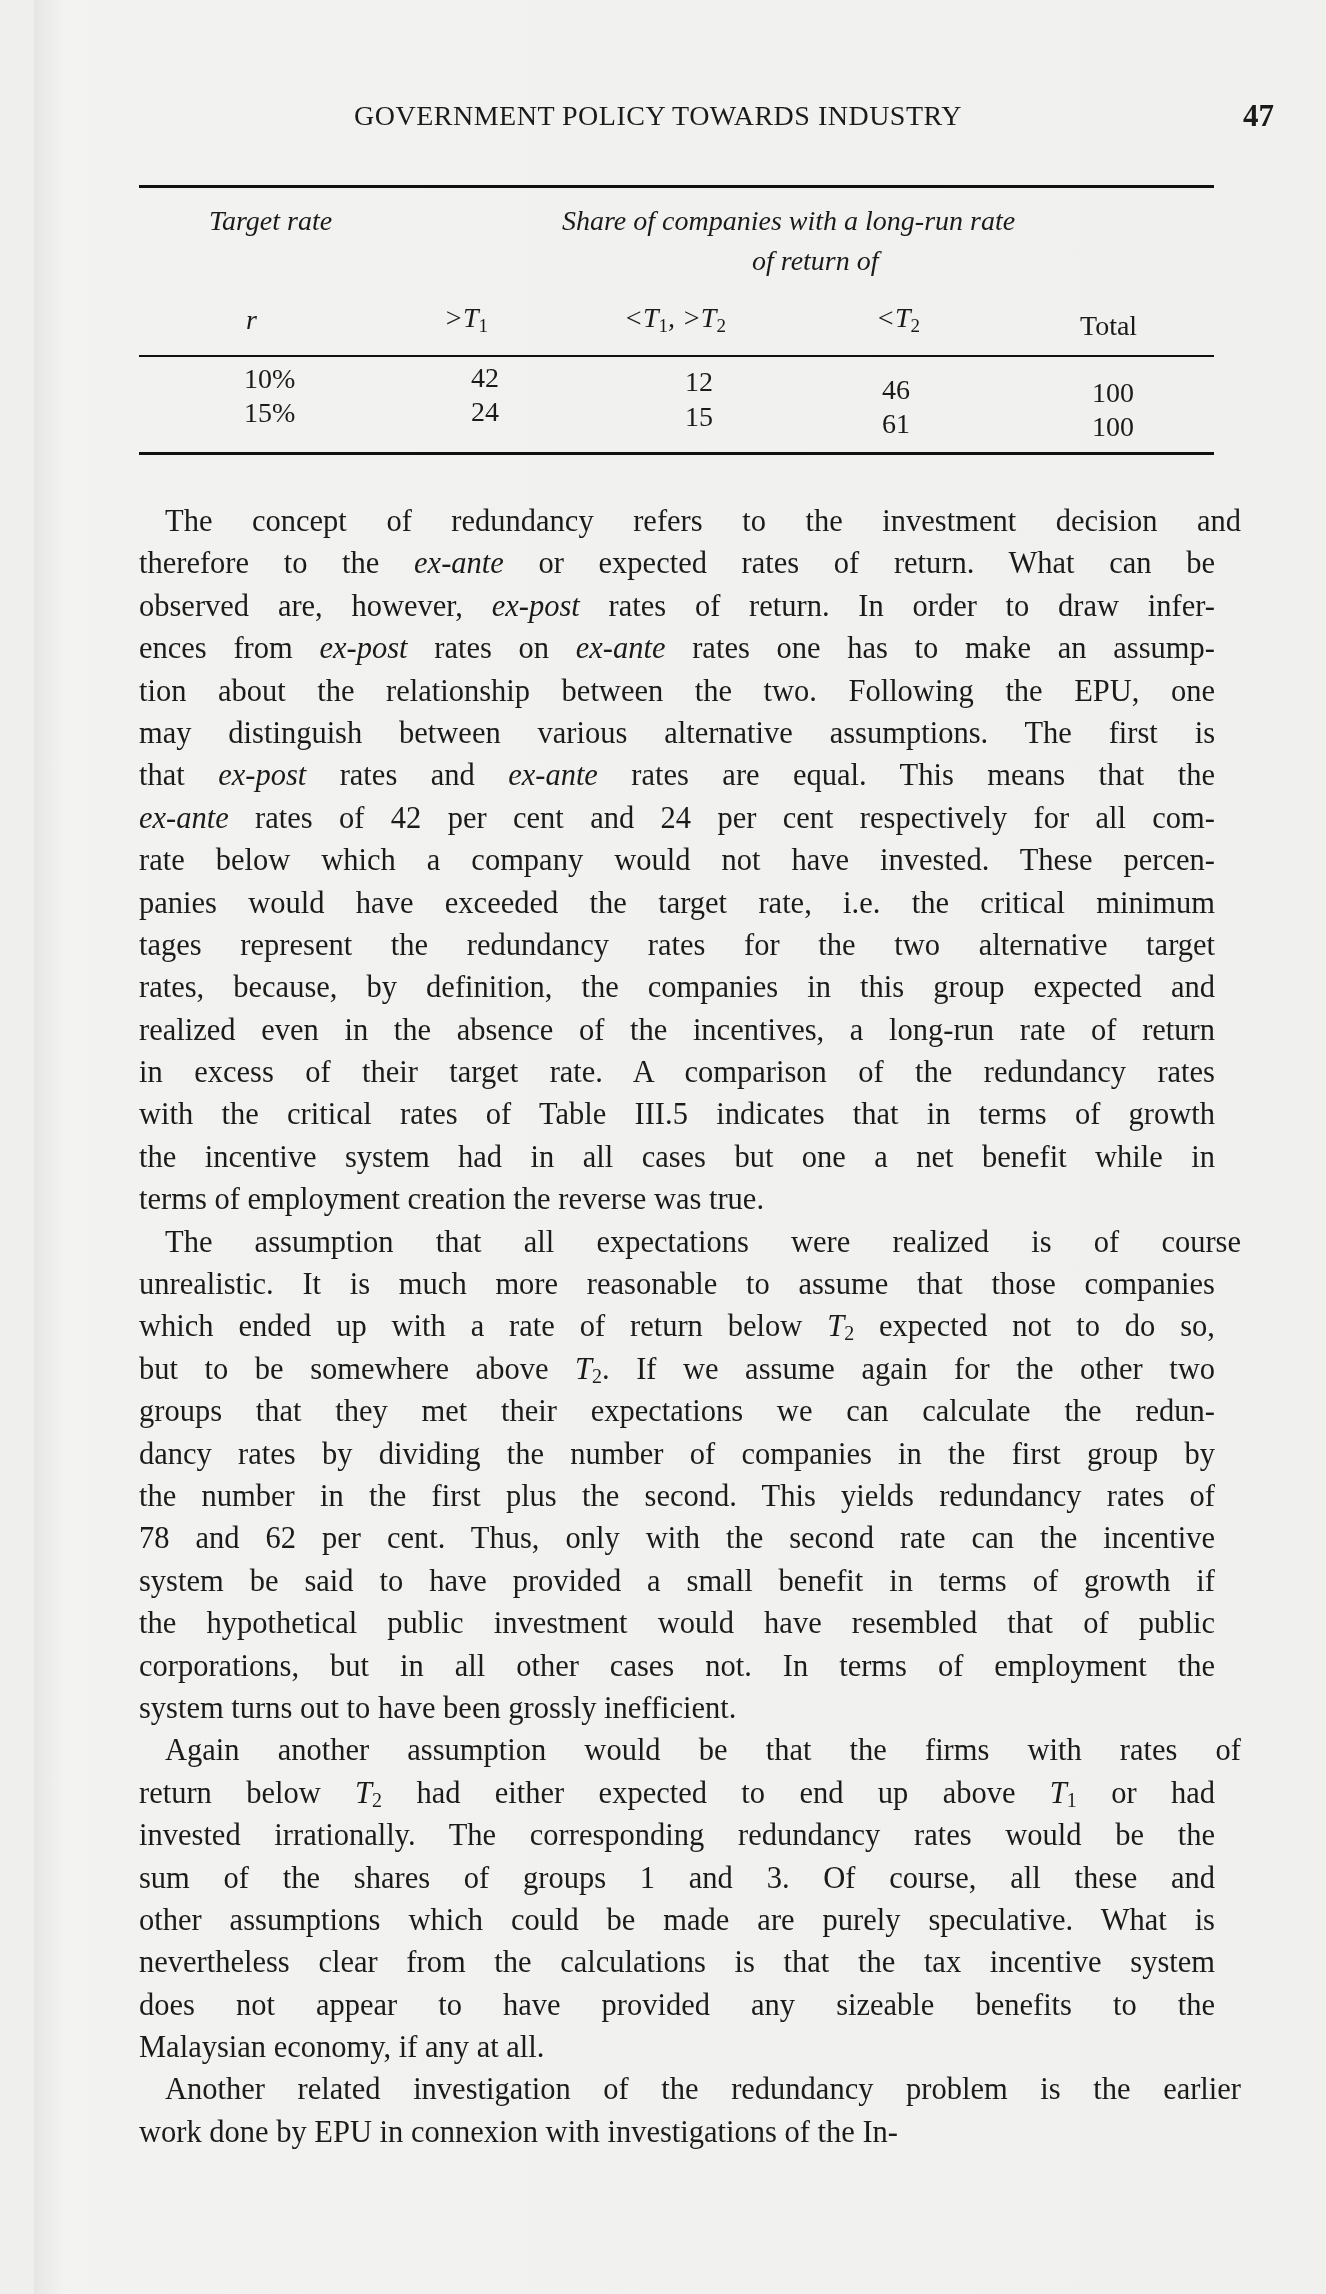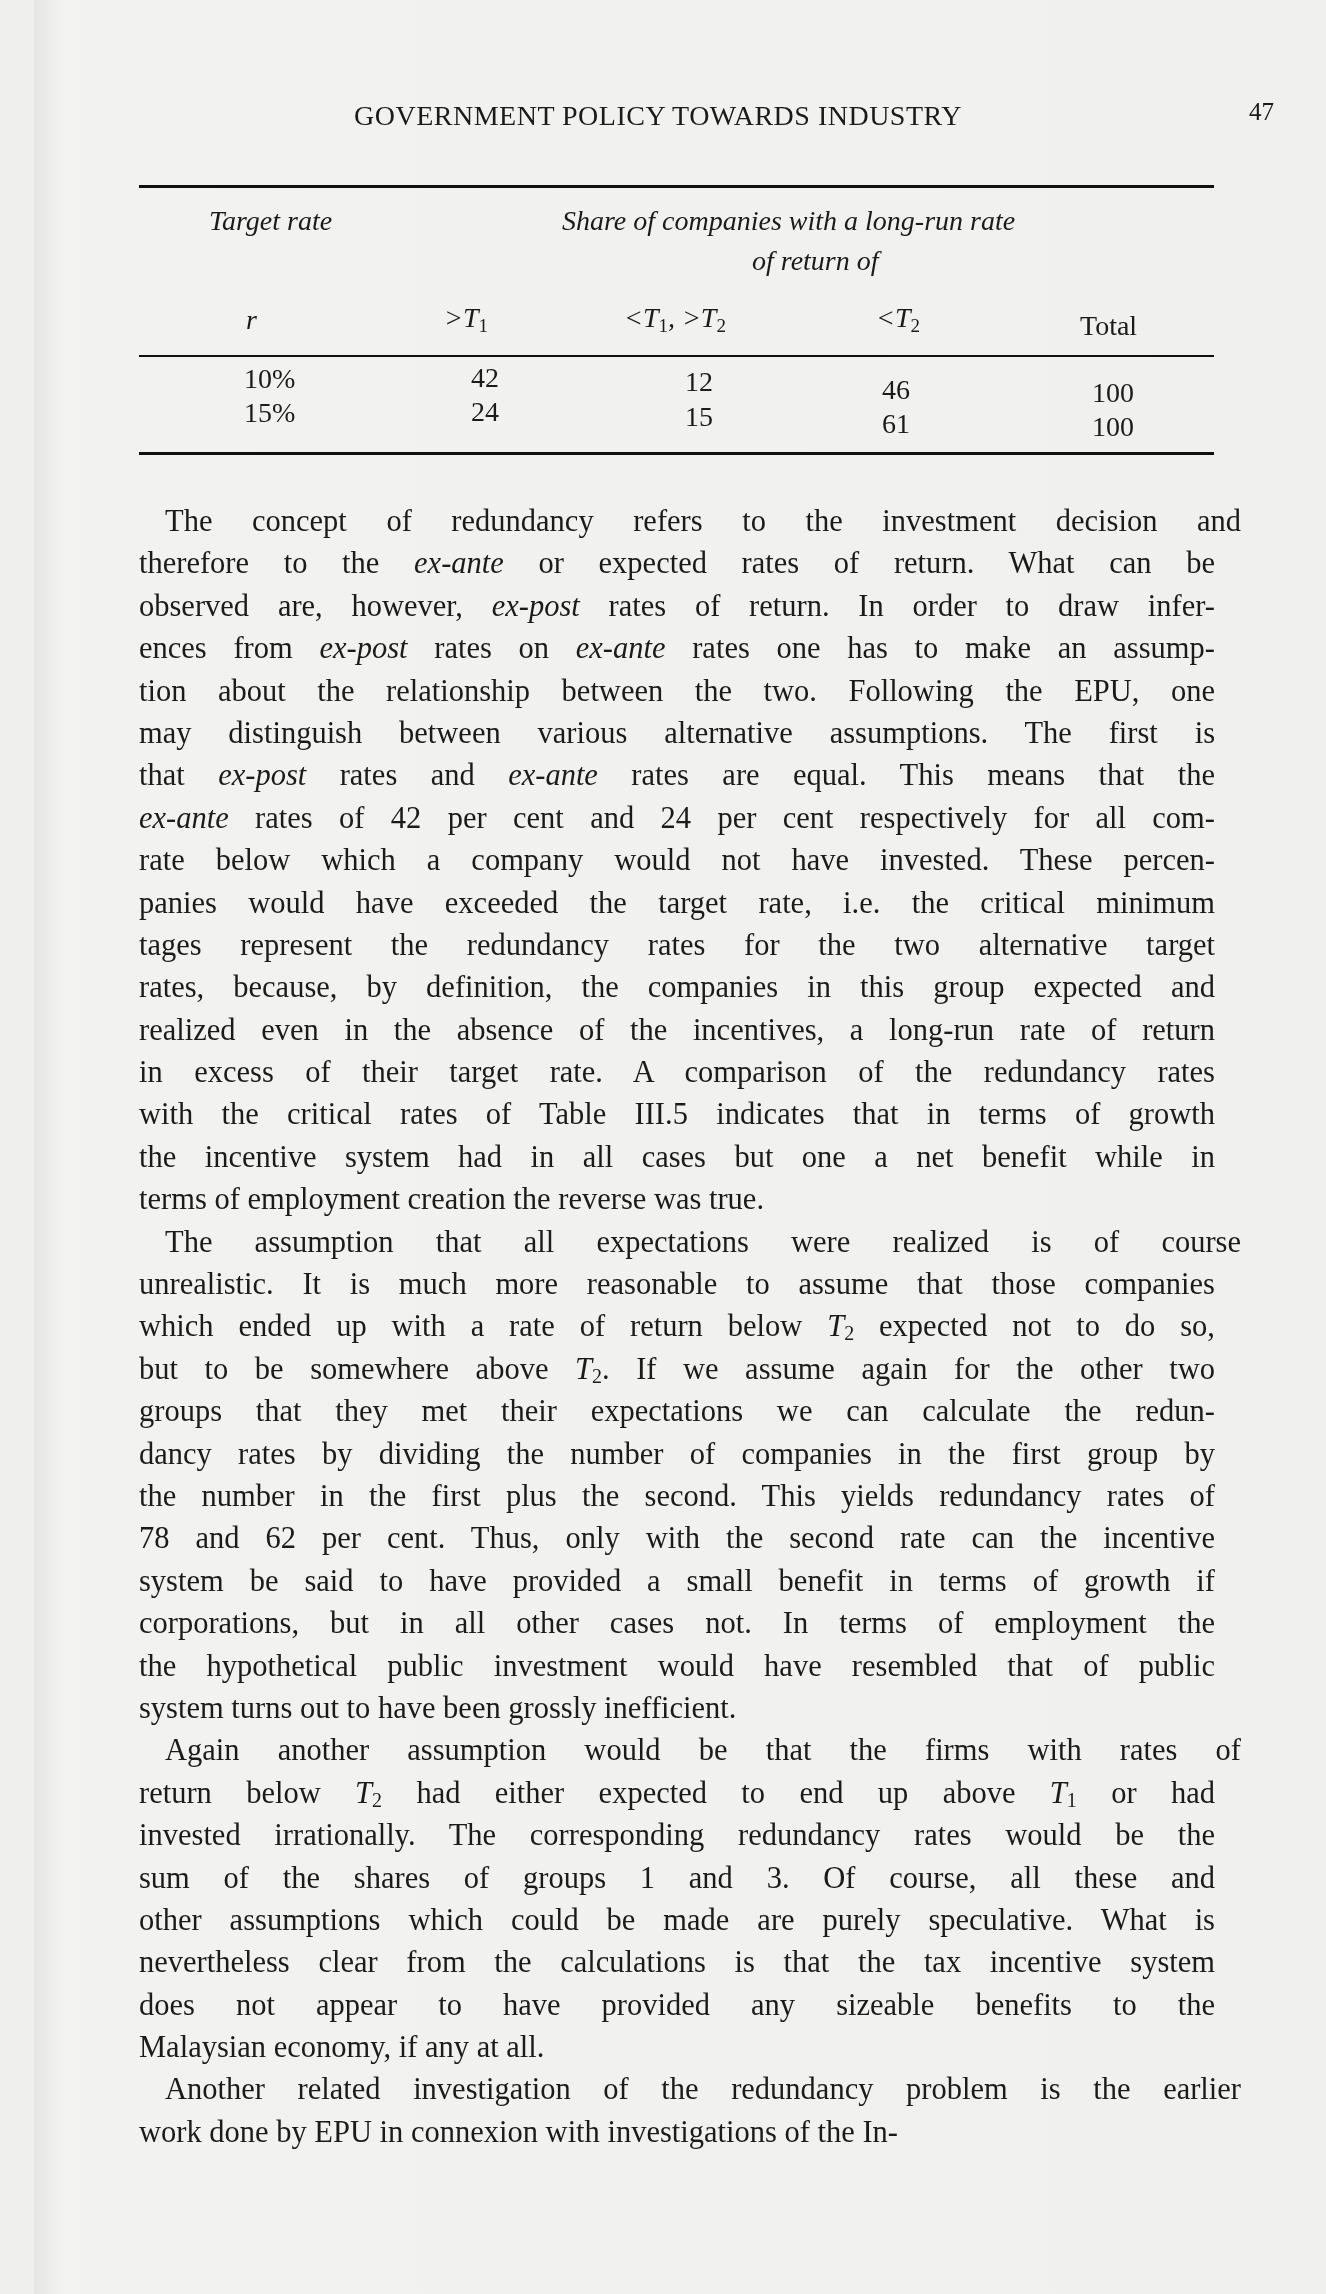--- a/index.html
+++ b/index.html
@@ -15,21 +15,21 @@
     background: linear-gradient(to right, #e6e6e4 0px, #f3f3f1 30px, #f2f2f0 60px, #f0f0ee 1326px);
     margin-left: 34px;
   }
   .running-head {
     position: absolute; top: 100px; left: 105px; width: 1135px; height: 40px;
   }
   .running-title {
     position: absolute; left: 215px; top: 0; font-size: 28px; letter-spacing: 0.5px;
   }
   .page-number {
-    position: absolute; right: 0; top: -2px; font-size: 25px;
+    position: absolute; right: 0; top: -2px; font-size: 31px; font-weight: bold;
   }
   .rule { position: absolute; left: 105px; width: 1075px; background: #111; }
   .rule.top { top: 185px; height: 3px; }
   .rule.mid { top: 355px; height: 2px; }
   .rule.bottom { top: 452px; height: 3px; }
 
   .tbl-cell { position: absolute; font-size: 28px; white-space: nowrap; }
   .tbl-cell.ital { font-style: italic; }
   .sub { font-size: 19px; vertical-align: -5px; font-style: normal; }
 
@@ -158,25 +158,25 @@
         <span class="line">
           <span class="line-inner">the number in the first plus the second. This yields redundancy rates of</span>
         </span>
         <span class="line">
           <span class="line-inner">78 and 62 per cent. Thus, only with the second rate can the incentive</span>
         </span>
         <span class="line">
           <span class="line-inner">system be said to have provided a small benefit in terms of growth if</span>
         </span>
         <span class="line">
+          <span class="line-inner">the hypothetical public investment would have resembled that of public</span>
+        </span>
+        <span class="line">
           <span class="line-inner">corporations, but in all other cases not. In terms of employment the</span>
         </span>
-        <span class="line">
-          <span class="line-inner">the hypothetical public investment would have resembled that of public</span>
-        </span>
         <span class="line last">
           <span class="line-inner">system turns out to have been grossly inefficient.</span>
         </span>
       </div>
     <div>
         <span class="line">
           <span class="line-inner indent-line">Again another assumption would be that the firms with rates of</span>
         </span>
         <span class="line">
           <span class="line-inner">return below <em>T</em><span class="sub" style="font-size: 20px; vertical-align: -4px;">2</span> had either expected to end up above <em>T</em><span class="sub" style="font-size: 20px; vertical-align: -4px;">1</span> or had</span>

